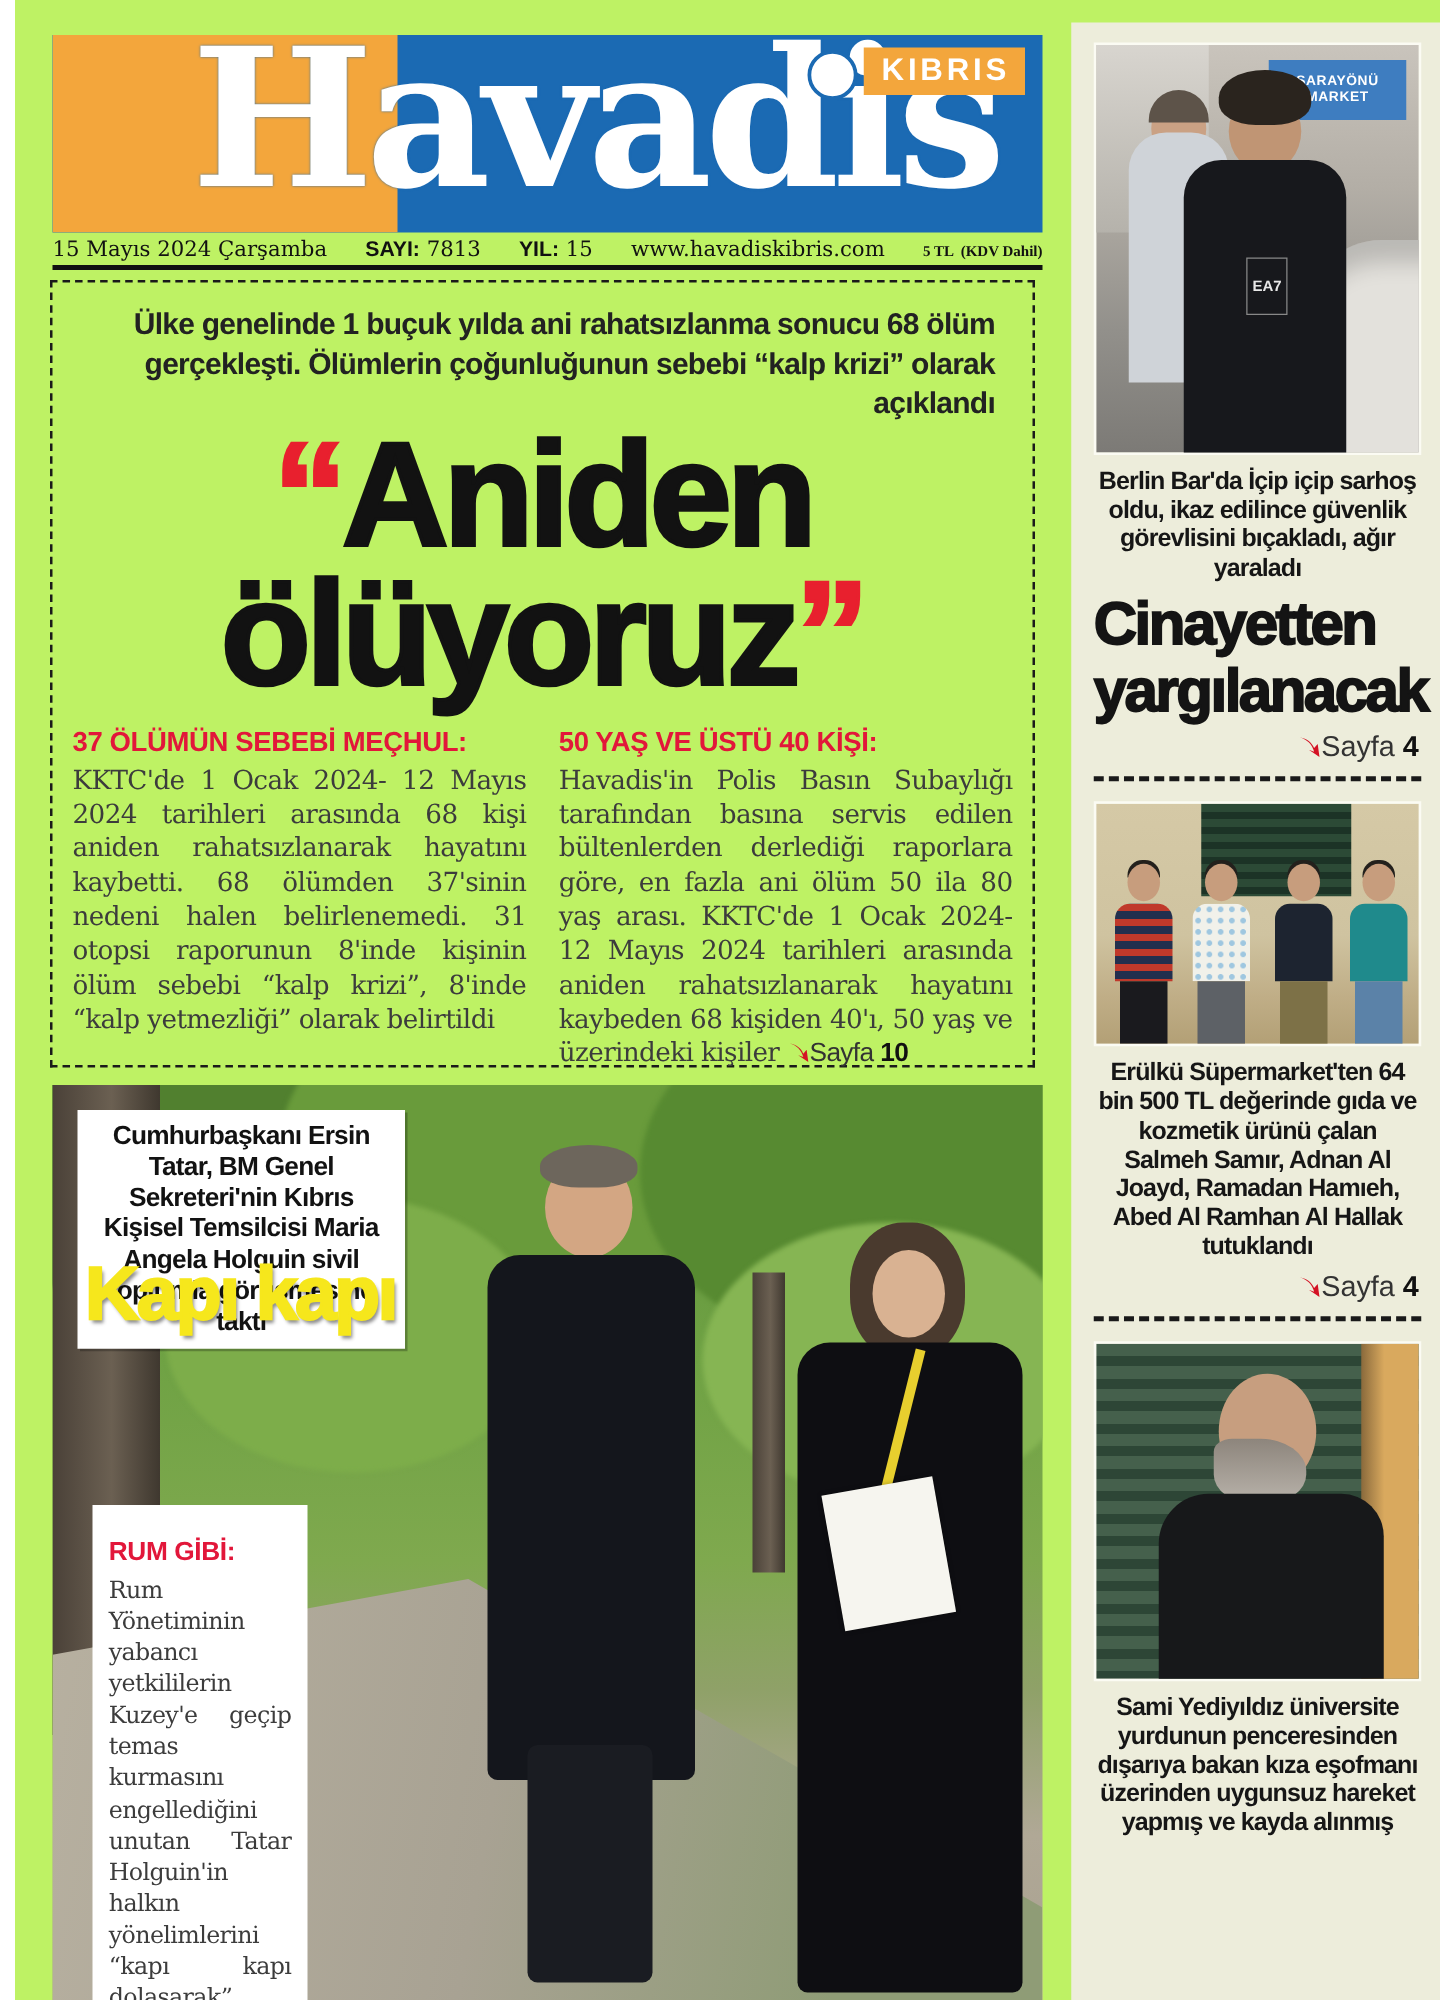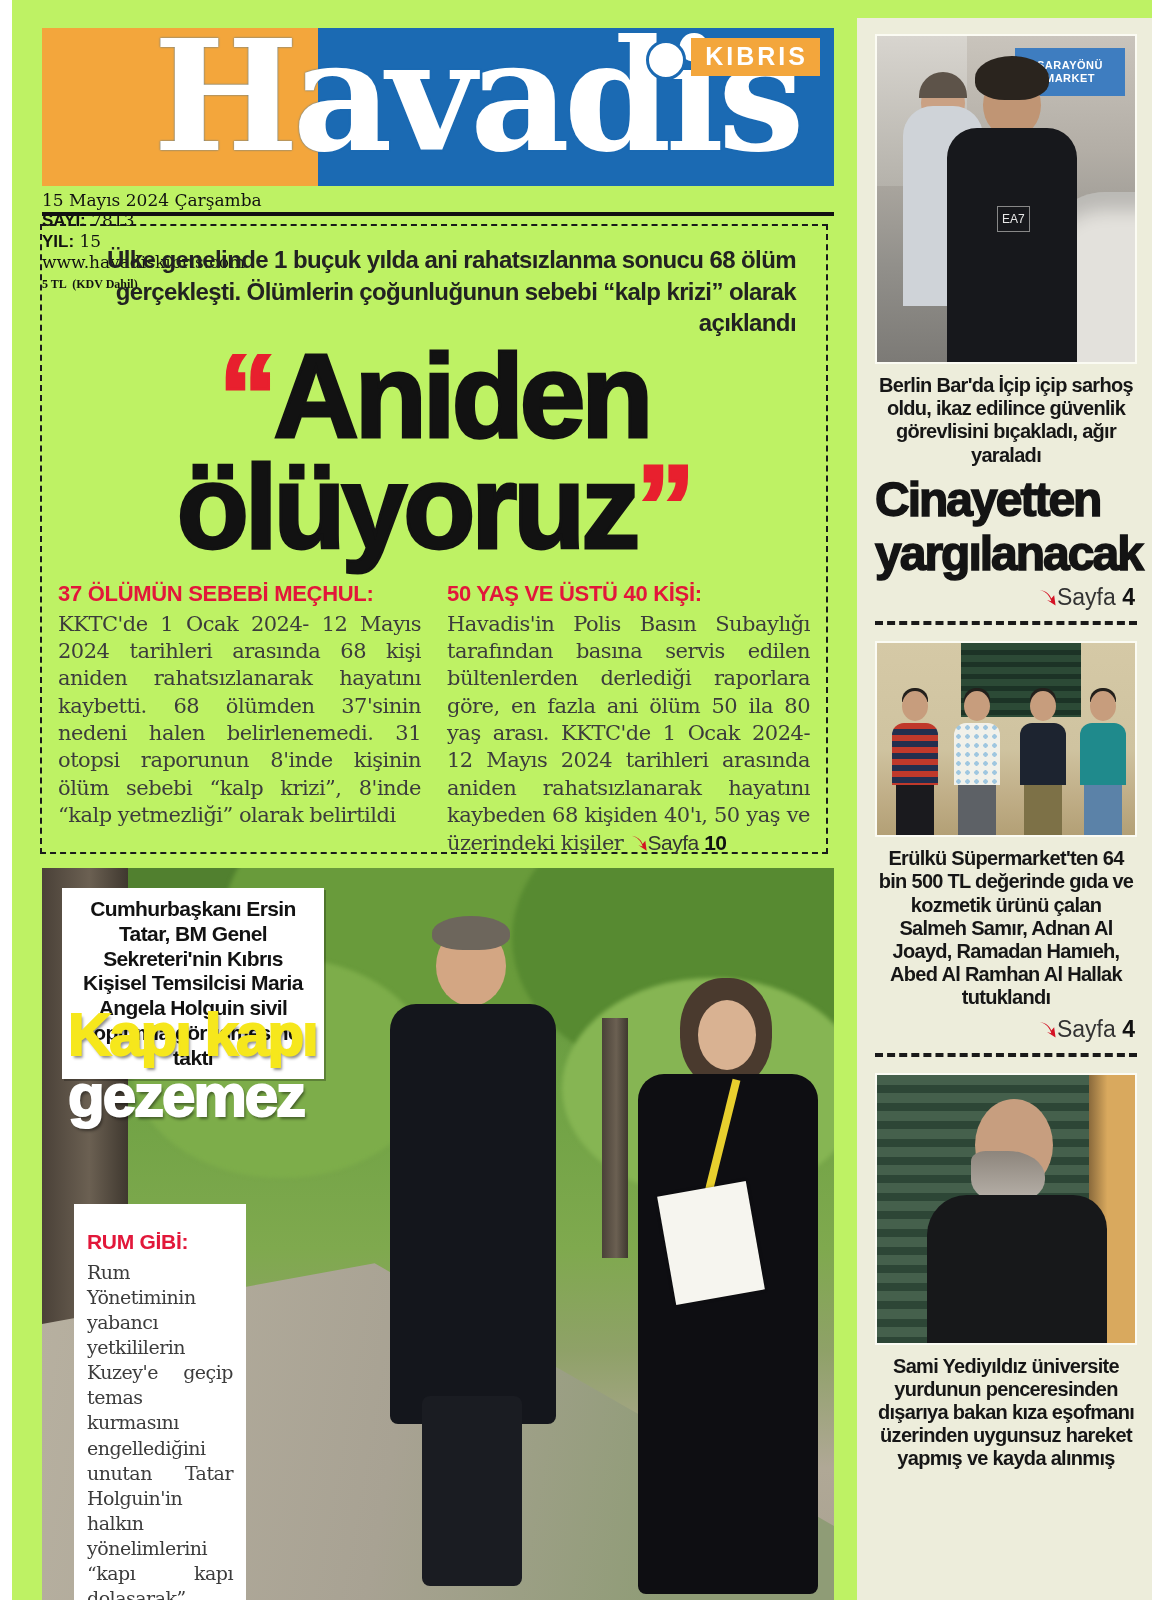--- a/index.html
+++ b/index.html
@@ -11,21 +11,21 @@
   .masthead-orange{position:absolute;left:0;top:0;width:276px;height:158px;background:#f3a63c;}
   .masthead-word{position:absolute;left:76px;top:-28px;width:716px;text-align:center;
         font-family:"DejaVu Serif",serif;font-weight:bold;font-size:154px;line-height:1.25;color:#ffffff;
         letter-spacing:-6px;text-shadow:0 0 2px #1b6ab3;}
   .masthead-dot{position:absolute;left:604px;top:12px;width:34px;height:34px;border-radius:50%;
         background:#ffffff;border:3px solid #1b6ab3;}
   .kibris-tag{position:absolute;right:14px;top:10px;background:#f3a63c;color:#ffffff;
         font-weight:bold;font-size:25px;letter-spacing:3px;padding:4px 12px 5px 14px;}
   .infobar{position:absolute;left:30px;top:190px;width:792px;height:20px;display:flex;
         justify-content:space-between;align-items:baseline;font-family:"DejaVu Serif",serif;
-        font-size:17px;color:#111;flex-direction:column;}
+        font-size:17px;color:#111;}
   .infobar b{font-family:"Liberation Sans",sans-serif;}
   .price-note{font-size:12px;font-weight:bold;font-family:Liberation Serif, serif;}
   .header-rule{position:absolute;left:30px;top:212px;width:792px;height:4px;background:#111;}
 
   
   .main-box{position:absolute;left:28px;top:224px;width:788px;height:630px;
         border:2px dashed #1a1a1a;box-sizing:border-box;padding:14px 16px 10px 16px;}
   .kicker{margin:4px auto 0 auto;max-width:724px;text-align:right;font-weight:bold;
         font-size:24px;line-height:1.32;color:#222;letter-spacing:-0.6px;}
   .big-head{margin-top:2px;text-align:center;font-weight:bold;color:#121212;
@@ -92,22 +92,22 @@
   .p1-build{position:absolute;left:0;top:0;width:90px;height:150px;background:linear-gradient(180deg,#d8d5cf,#b5b2ab);}
   .p1-car{position:absolute;right:-30px;bottom:-20px;width:120px;height:190px;background:#e3e1dc;
         border-radius:60px 20px 0 60px;box-shadow:inset 0 18px 18px rgba(0,0,0,.18);}
   .p1-man2{position:absolute;left:26px;top:70px;width:80px;height:200px;background:#cfd3d8;border-radius:30px 30px 0 0;}
   .p1-head2{position:absolute;left:44px;top:42px;width:44px;height:50px;border-radius:50%;background:#caa184;}
   .p1-hair2{position:absolute;left:42px;top:36px;width:48px;height:26px;border-radius:24px 24px 0 0;background:#5d5349;}
   .p1-fig{left:70px;top:20px;width:130px;height:310px;}
   .p1-head{left:36px;top:16px;width:58px;height:66px;}
   .p1-hairm{left:28px;top:0px;width:74px;height:44px;background:#2a241e;}
   .p1-torso{left:0px;top:72px;width:130px;height:240px;background:#17181c;border-radius:30px 30px 0 0;}
-  .p1-ea7{position:absolute;left:50px;top:150px;color:#e8e8e8;font-size:12px;font-weight:normal;
-        border:1px solid #888;padding:5px 4px;}
+  .p1-ea7{position:absolute;left:50px;top:150px;color:#e8e8e8;font-size:12px;font-weight:bold;
+        border:1px solid #888;padding:15px 4px;}
 
   
   .p2-bg{background:linear-gradient(180deg,#d5c9a6 0%,#cfc3a0 55%,#c0ae87 80%,#b3a076 100%);height:196px;}
   .p2-shutter{position:absolute;left:84px;top:0;width:120px;height:74px;
         background:repeating-linear-gradient(180deg,#2c4a36 0 7px,#1c3326 7px 12px);}
   .p2-fig{position:absolute;bottom:0;width:52px;}
   .p2-head{position:relative;margin:0 auto;width:26px;height:30px;border-radius:50%;background:#c79d7d;}
   .p2-hair{position:absolute;left:13px;top:-3px;width:26px;height:14px;border-radius:12px 12px 0 0;background:#23201c;}
   .p2-torso{margin:2px auto 0 auto;width:46px;height:62px;border-radius:12px 12px 0 0;}
   .p2-legs{margin:0 auto;width:38px;height:50px;}
@@ -188,21 +188,20 @@
       <div class="hair" style="left:58px;top:0;width:92px;height:110px;background:#4a3a2e;border-radius:46%;"></div>
       <div class="head-c" style="left:76px;top:22px;width:58px;height:70px;background:#d9b292;"></div>
       <div class="body-dark" style="left:16px;top:96px;width:180px;height:520px;background:#0e0e12;"></div>
       <div class="lanyard" style="left:96px;top:100px;width:8px;height:120px;"></div>
       <div class="papers" style="left:44px;top:210px;width:90px;height:110px;"></div>
     </div>
 
     <div class="photo-captionbox">Cumhurbaşkanı Ersin Tatar, BM Genel Sekreteri'nin Kıbrıs Kişisel Temsilcisi Maria Angela Holguin sivil toplumla görüşmesine taktı</div>
     <div class="photo-head">
       <div class="ph-l1">Kapı kapı</div>
-      <div class="ph-l2">gezemez</div>
     </div>
 
     <div class="rum-box">
       <div class="rum-head">RUM GİBİ:</div>
       <div class="rum-body">
         <span>Rum Yönetiminin yabancı yetkililerin Kuzey'e geçip temas kurmasını engellediğini unutan Tatar Holguin'in halkın yönelimlerini “kapı kapı dolaşarak” ölçmeye hakkı olmadığını, bundan rahatsızlık duyduğunu söyledi</span>
         
       </div>
     </div>
   </div>

